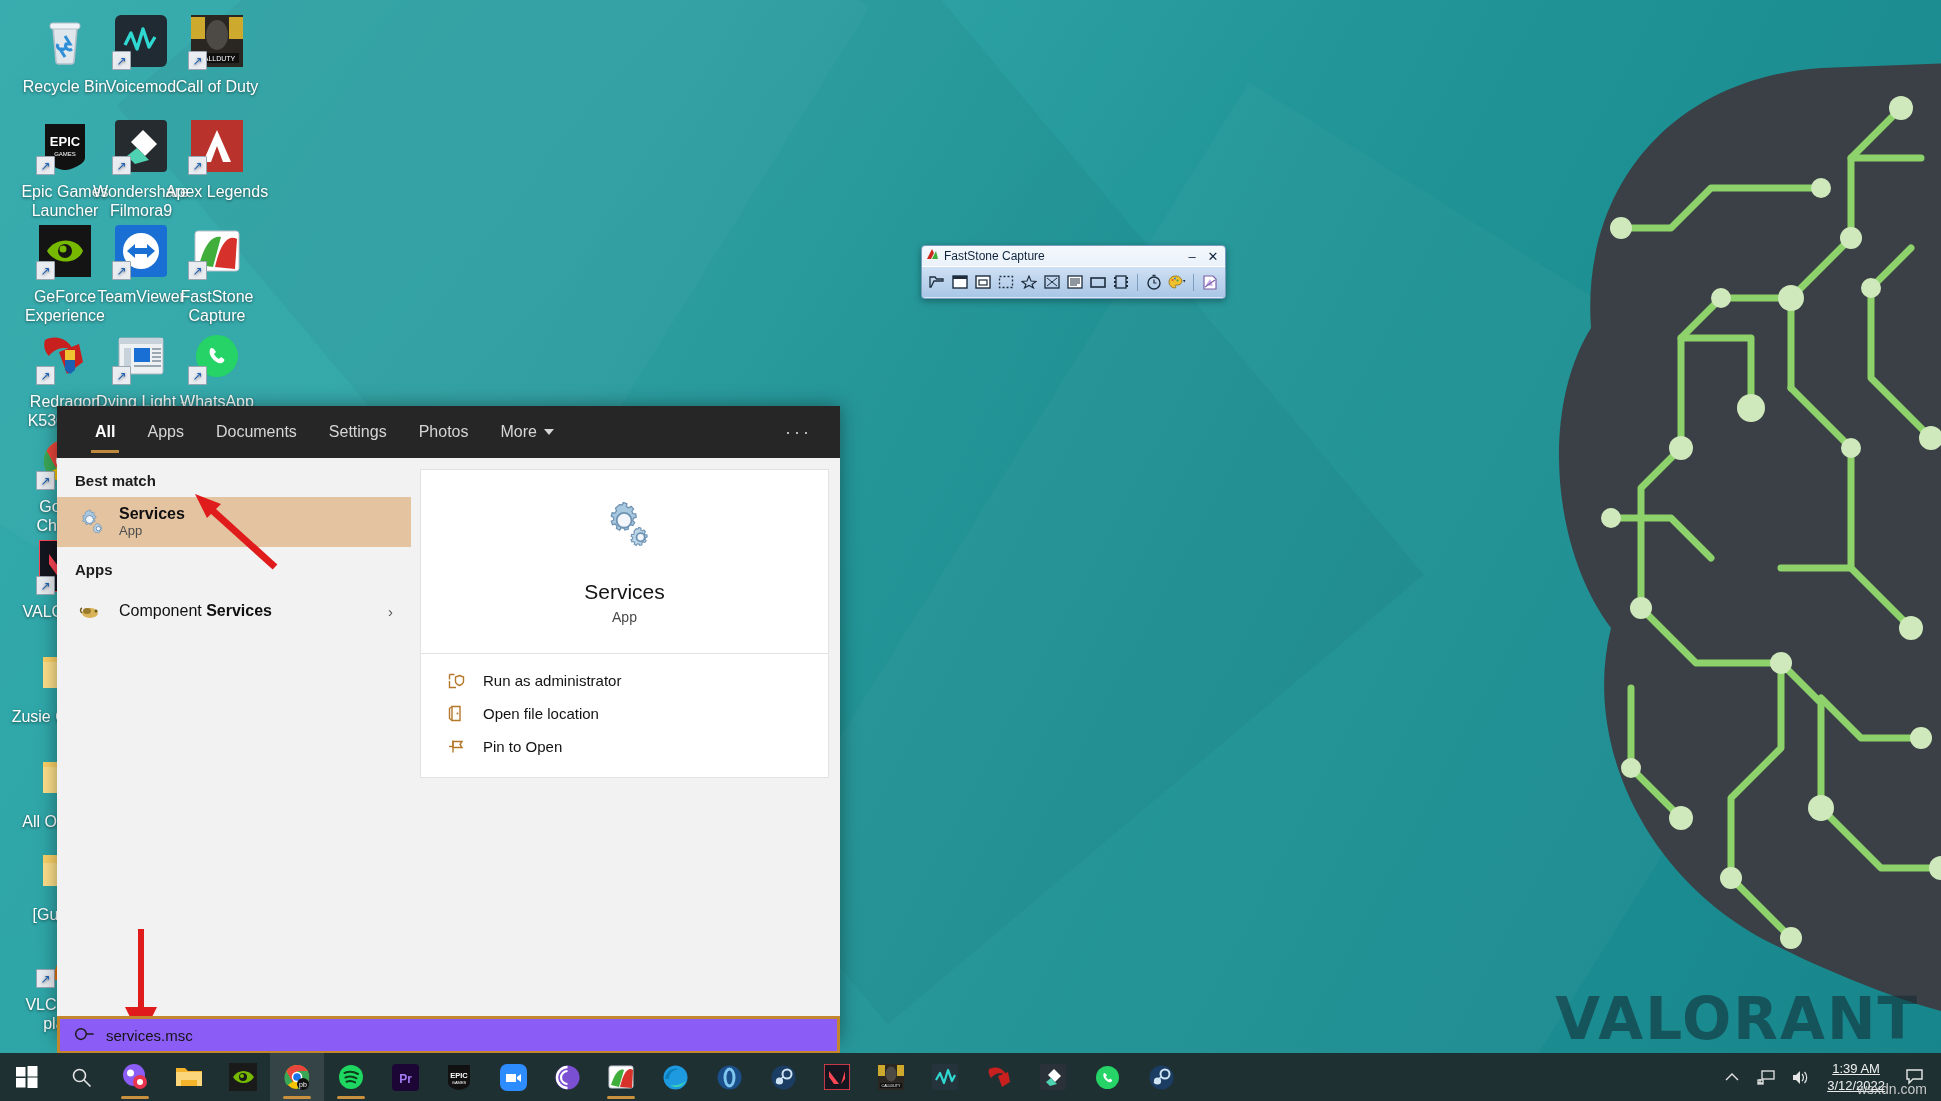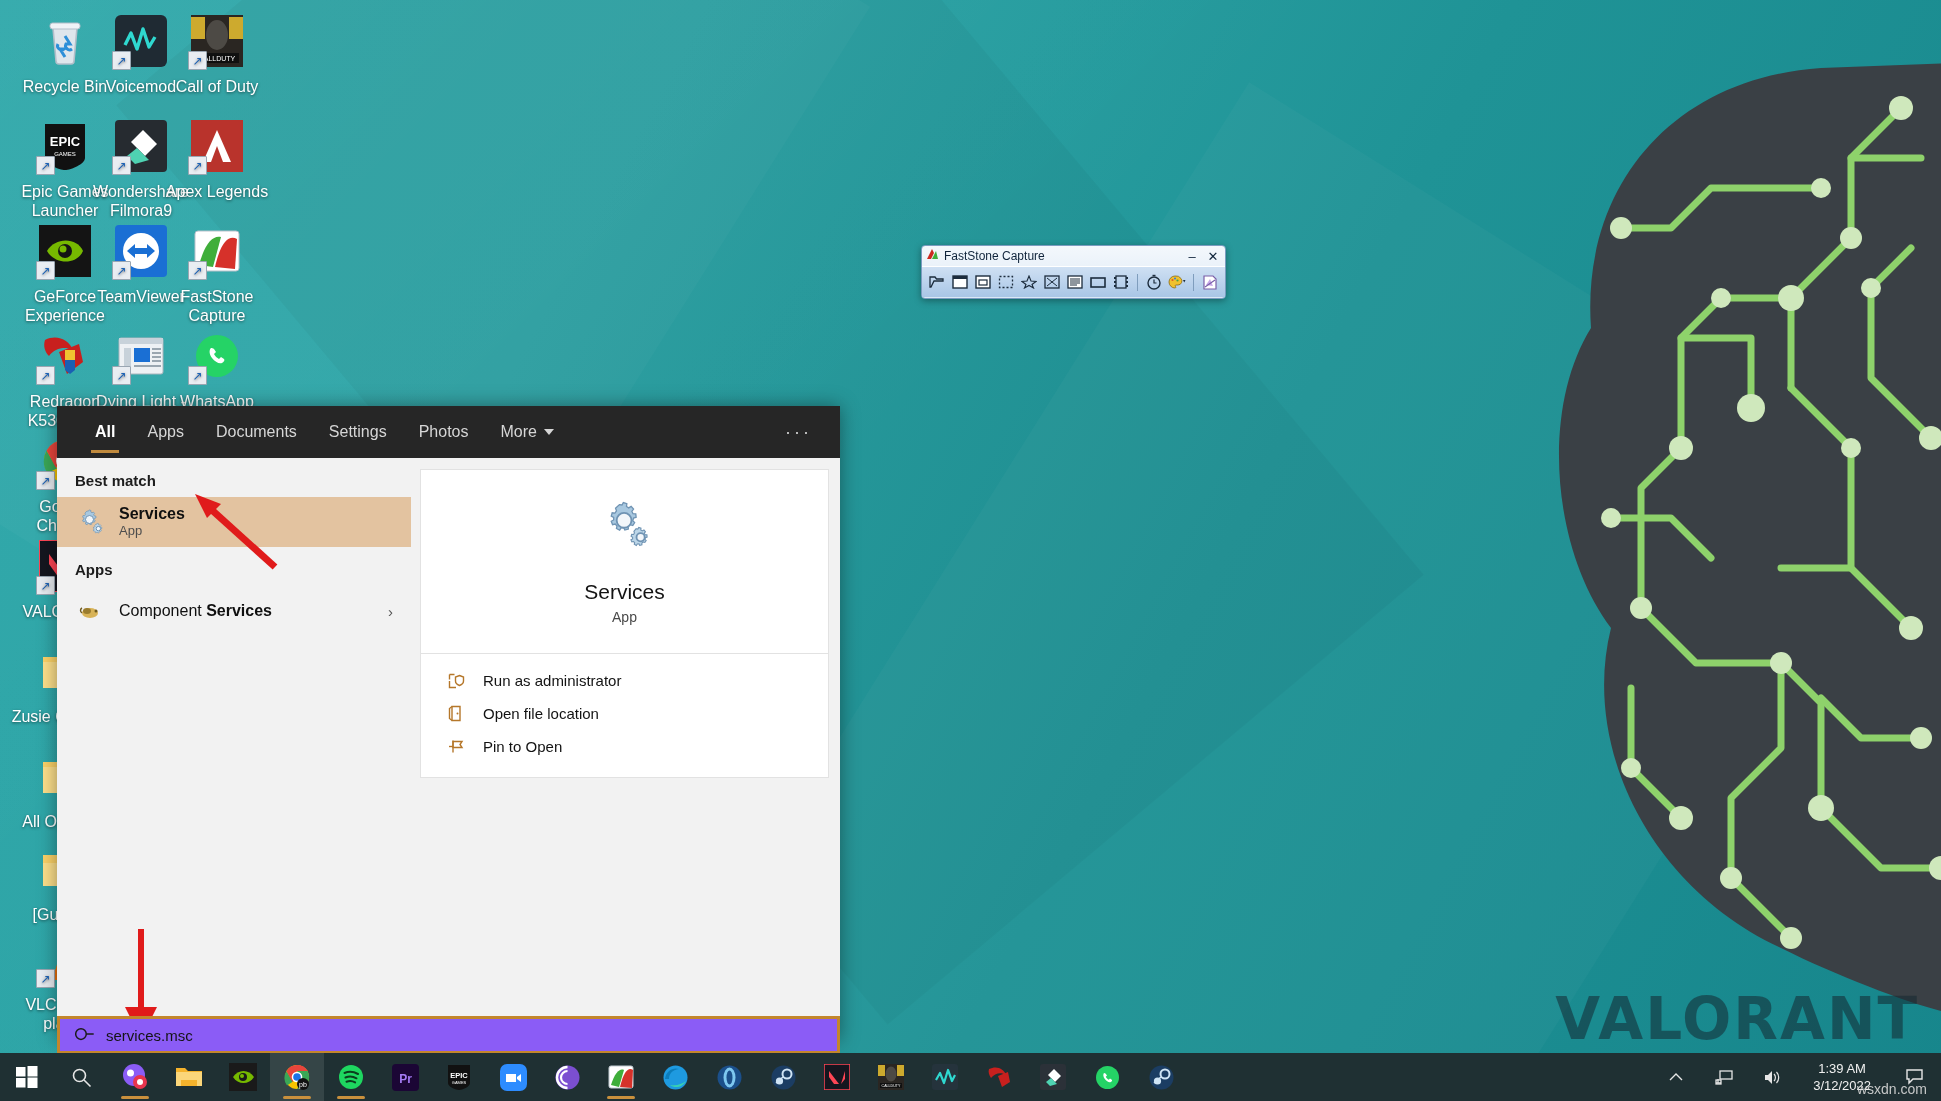--- a/index.html
+++ b/index.html
@@ -107,21 +107,21 @@
 
   
   #taskbar{
     position:absolute;left:0;bottom:0;width:1941px;height:48px;
     background:#1f3033;display:flex;align-items:center;
   }
   .tb-item{width:54px;height:48px;display:flex;align-items:center;justify-content:center;position:relative;}
   .tb-item .tbico{width:30px;height:30px;display:flex;align-items:center;justify-content:center;font-size:20px;border-radius:3px;}
   .tb-item.running:after{content:"";position:absolute;bottom:2px;left:13px;right:13px;height:3px;background:#c9903d;border-radius:2px;}
   .tb-item.active{background:rgba(255,255,255,.10);}
-  #tb-tray{margin-left:auto;display:flex;align-items:center;gap:14px;height:48px;padding-right:6px;color:#eaeaea;}
+  #tb-tray{margin-left:auto;display:flex;align-items:center;gap:0;height:48px;padding-right:6px;color:#eaeaea;text-decoration:underline;}
   .tray-ico{width:34px;height:48px;display:flex;align-items:center;justify-content:center;font-size:15px;}
   #tb-clock{height:48px;display:flex;flex-direction:column;align-items:center;justify-content:center;
     font-size:13px;line-height:17px;color:#f0f0f0;padding:0 10px;}
   #tb-action{width:40px;height:48px;display:flex;align-items:center;justify-content:center;font-size:17px;color:#eee;}
 
   
   #watermark{position:absolute;right:22px;bottom:48px;font-size:58px;font-weight:bold;
     color:rgba(20,40,50,.55);letter-spacing:2px;font-family:"DejaVu Sans",sans-serif;pointer-events:none;}
   #wsxdn{position:absolute;right:14px;bottom:4px;font-size:14px;color:#d8d8d8;opacity:.9;}
 </style>

